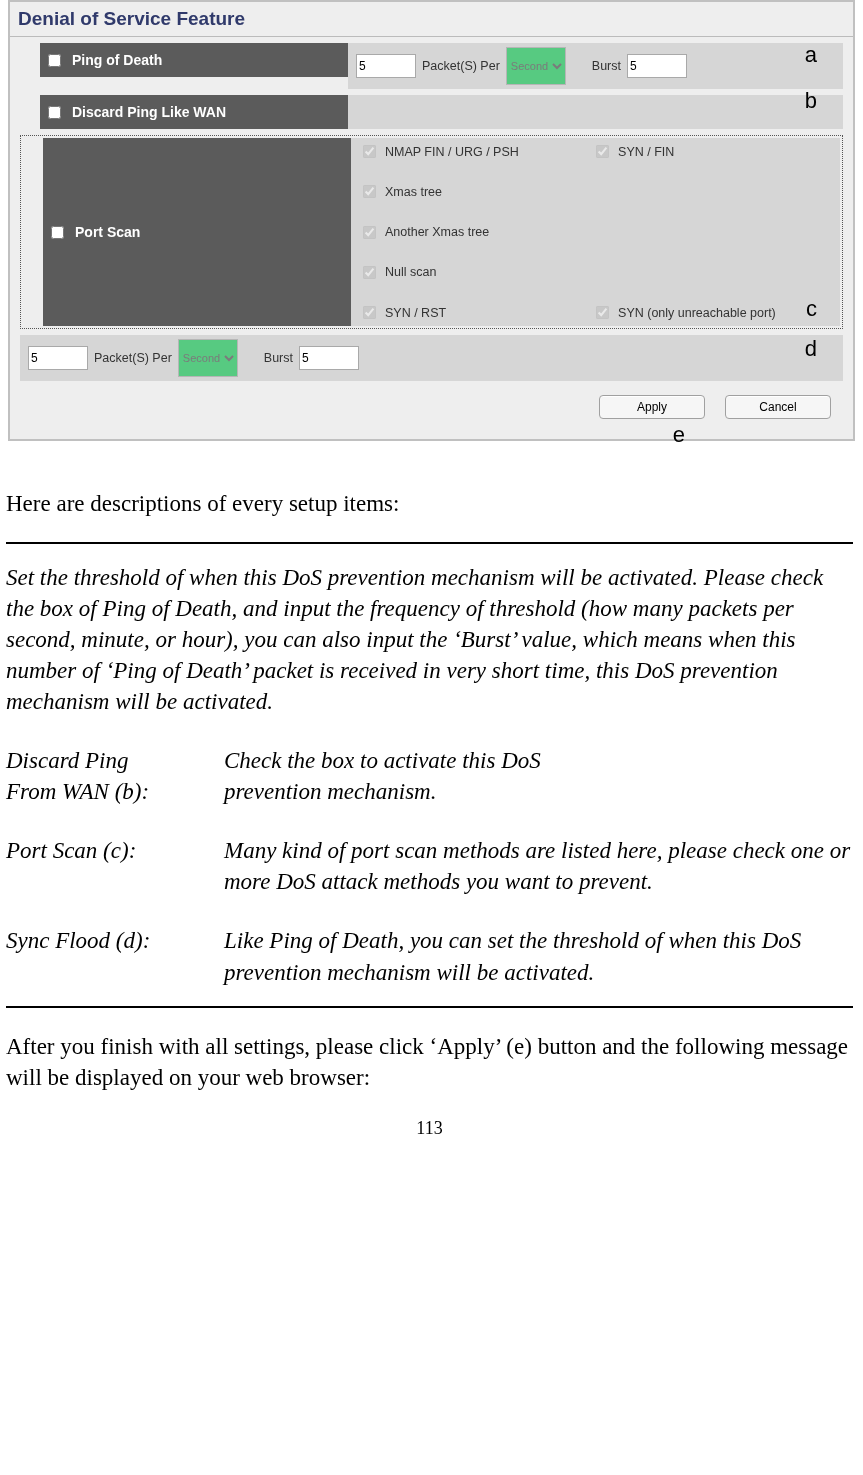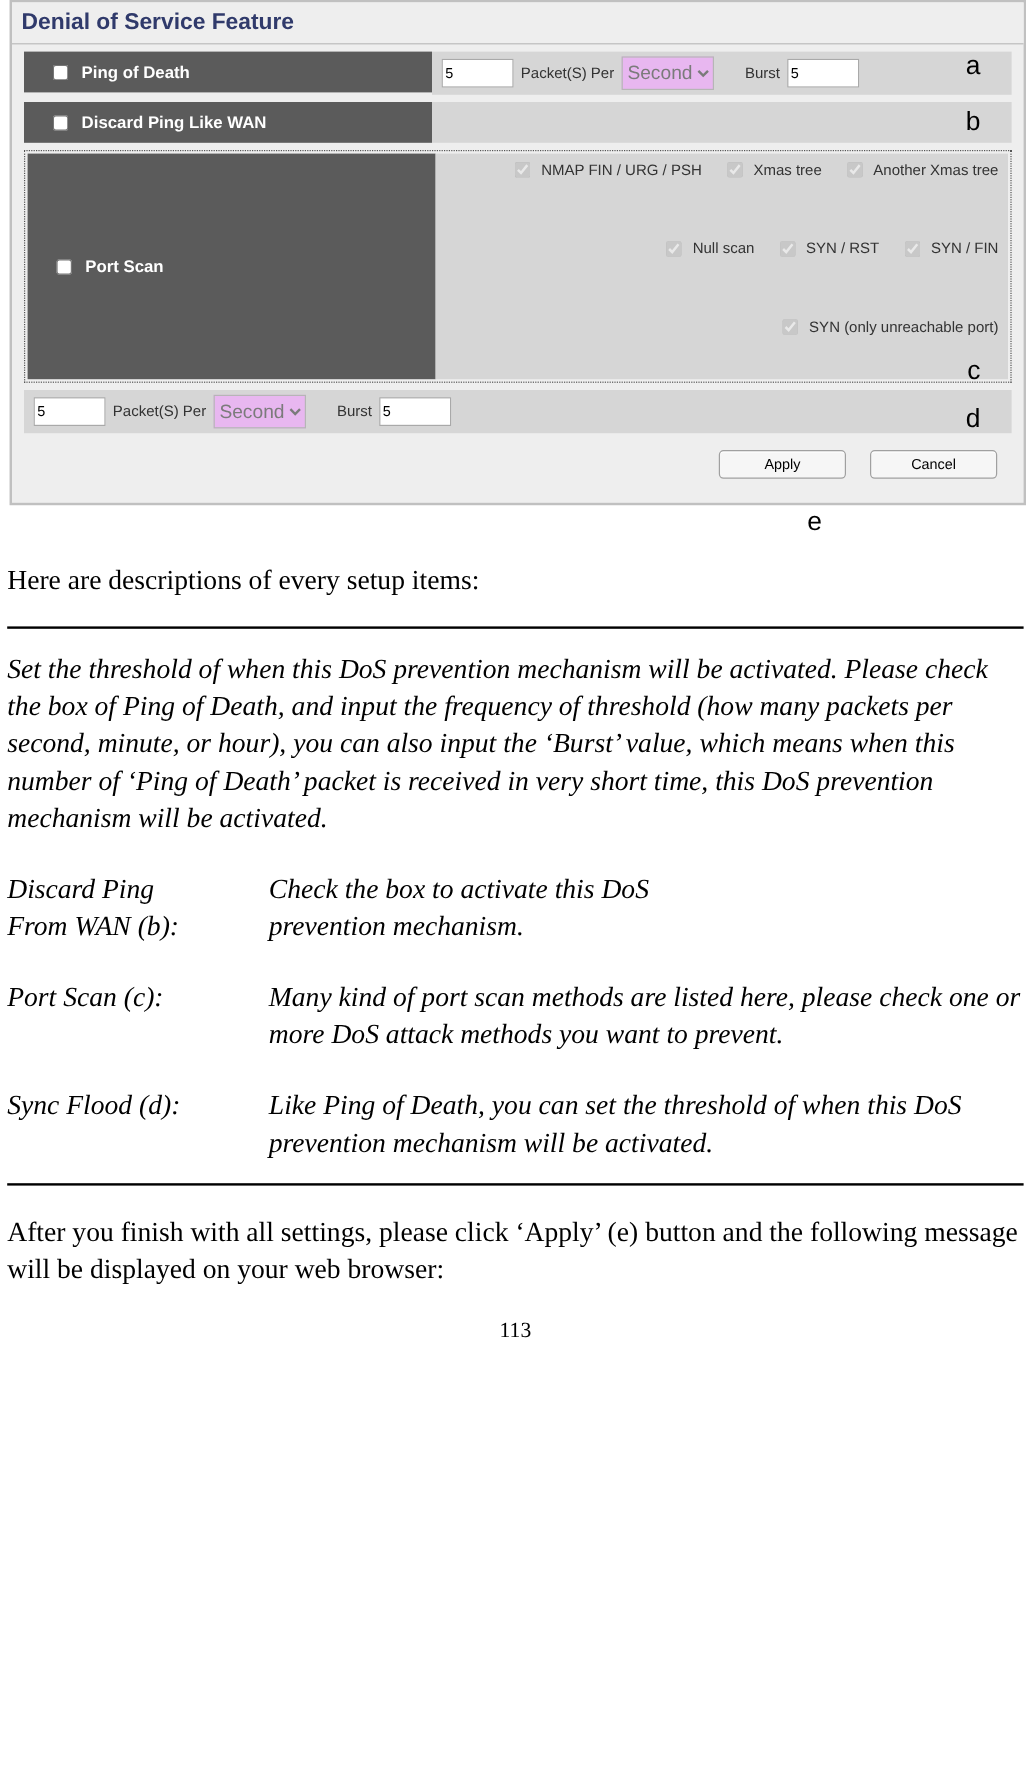--- a/index.html
+++ b/index.html
@@ -45,60 +45,61 @@
     width: 300px;
     min-height: 26px;
     background: #5b5b5b;
     color: #fff;
     font-family: Arial, sans-serif;
     font-weight: bold;
     font-size: 14px;
     display: flex;
     align-items: center;
     gap: 8px;
-    padding: 4px 20px;
+    padding: 4px 4px;
+    margin-left: 20px;
   }
   .lcell.tall {
     align-items: center;
     height: 180px;
   }
   .rcell {
     flex: 1;
     min-height: 26px;
     background: #d6d6d6;
     padding: 4px 8px;
     font-family: Arial, sans-serif;
     font-size: 12.5px;
     color: #333;
     display: flex;
     align-items: center;
     flex-wrap: wrap;
     gap: 6px;
   }
   .rcell.tall {
     height: 180px;
-    flex-direction: row;
+    flex-direction: column;
     align-items: flex-start;
-    justify-content: flex-end;
+    justify-content: space-between;
     gap: 17px;
   }
   input.txt {
     width: 54px;
     height: 20px;
     font-family: Arial, sans-serif;
     font-size: 12px;
     border: 1px solid #a9a9a9;
     background: #fff;
   }
   select {
-    height: 28px;
-    font-family: Arial, sans-serif;
-    font-size: 16px;
+    height: 38px;
+    font-family: Arial, sans-serif;
+    font-size: 11px;
     border: 1px solid #a9a9a9;
-    background: #f0abfc;
+    background: #22c55e;
     color: #555;
   }
   .cb {
     width: 13px;
     height: 13px;
   }
   .chkline {
     display: flex;
     align-items: center;
     gap: 6px;

